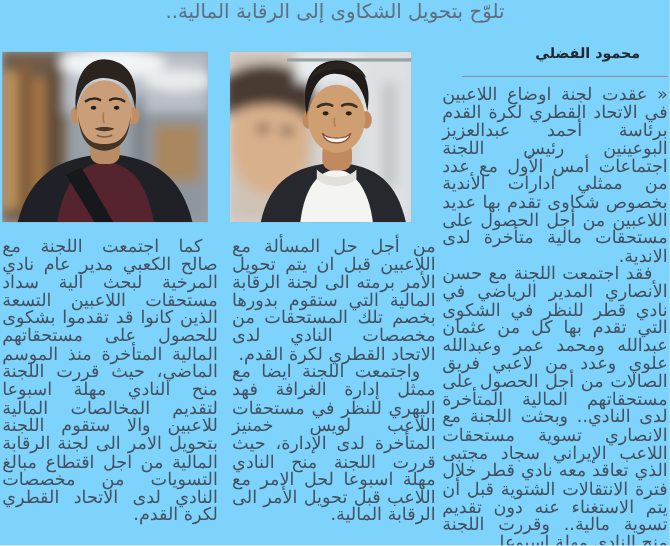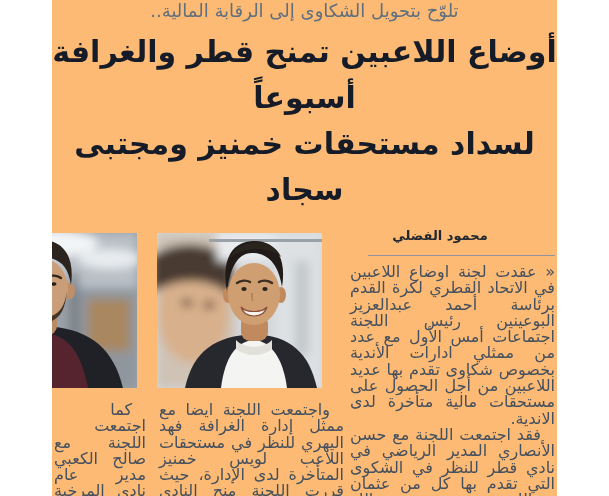--- a/index.html
+++ b/index.html
@@ -1,19 +1,19 @@
 <!DOCTYPE html>
 <html lang="ar" dir="rtl"><head>
 <meta charset="utf-8">
 <style>
   html,body { margin:0; padding:0; background:#ffffff; }
   .page {
     position:relative;
-    width:505px; height:496px;
-    background:#fdba74;
+    width:609px; height:496px;
+    background:#7dd3fc;
     overflow:hidden;
     direction:rtl;
     font-family:"DejaVu Sans", sans-serif;
     margin:0 auto;
   }
   
   .kicker {
     margin-top:-5px;
     text-align:center;
     font-size:18px;
@@ -32,21 +32,21 @@
   }
   
   .main { display:flex; column-gap:6px; padding:0 2px; margin-top:3px; }
   .col-c { width:205px; flex:none; }
   .left-zone { flex:1; min-width:0; }
 
   
   .byline {
     margin-top:12px;
     padding-left:0; padding-right:25px;
-    text-align:center;
+    text-align:right;
     font-size:13px; font-weight:bold;
     color:#23282f;
   }
   .byline-rule {
     border:0; border-top:1px solid #8f949a;
     margin:12px 0 8px 18px;
   }
 
   
   .bodytext p {
@@ -70,24 +70,20 @@
   .col-b { width:185px; flex:none; }
   .col-a { flex:1; min-width:0; }
 </style>
 </head>
 <body>
 
 <div class="page">
 
   <div class="kicker">تلوّح بتحويل الشكاوى إلى الرقابة المالية..</div>
 
-  <h1 class="headline" style="margin:2px 0 0 0;">
-    <span style="display:block;">أوضاع اللاعبين تمنح قطر والغرافة أسبوعاً</span>
-    <span style="display:block;">لسداد مستحقات خمنيز ومجتبى سجاد</span>
-  </h1>
 
   <div class="main">
 
     <section class="col-c bodytext">
       <div class="byline">محمود الفضلي</div>
       <hr class="byline-rule">
       <p>«  عقدت لجنة اوضاع اللاعبين في الاتحاد القطري لكرة القدم برئاسة أحمد عبدالعزيز البوعينين رئيس اللجنة اجتماعات أمس الأول مع عدد من ممثلي ادارات الأندية بخصوص شكاوى تقدم بها عديد اللاعبين من أجل الحصول على مستحقات مالية متأخرة لدى الاندية.</p>
       <p class="pindent">فقد اجتمعت اللجنة مع حسن الأنصاري المدير الرياضي في نادي قطر للنظر في الشكوى التي تقدم بها كل من عثمان عبدالله ومحمد عمر وعبدالله علوي وعدد من لاعبي فريق الصالات من أجل الحصول على مستحقاتهم المالية المتأخرة لدى النادي.. وبحثت اللجنة مع الانصاري تسوية مستحقات اللاعب الإيراني سجاد مجتبى الذي تعاقد معه نادي قطر خلال فترة الانتقالات الشتوية قبل أن يتم الاستغناء عنه دون تقديم تسوية مالية.. وقررت اللجنة منح النادي مهلة اسبوعا</p>
     </section>
 
@@ -170,20 +166,21 @@
             <path d="M84,70 C88,68 98,68 102,70 C98,73 88,73 84,70 Z" fill="#4a3828"></path>
             <path d="M86,76 C90,78 96,78 100,76" stroke="#7e5a3e" stroke-width="1.4" fill="none"></path>
           </svg>
         </div>
 
       </div>
 
       <div class="cols-ab bodytext">
 
         <section class="col-b">
+          <p>من أجل حل المسألة مع اللاعبين قبل ان يتم تحويل الأمر برمته الى لجنة الرقابة المالية التي ستقوم بدورها بخصم تلك المستحقات من مخصصات النادي لدى الاتحاد القطري لكرة القدم.</p>
           <p class="pindent">واجتمعت اللجنة ايضا مع ممثل إدارة الغرافة فهد اليهري للنظر في مستحقات اللاعب لويس خمنيز المتأخرة لدى الإدارة، حيث قررت اللجنة منح النادي مهلة اسبوعا لحل الامر مع اللاعب قبل تحويل الأمر الى الرقابة المالية.</p>
         </section>
 
         <section class="col-a">
           <p class="pindent">كما اجتمعت اللجنة مع صالح الكعبي مدير عام نادي المرخية لبحث آلية سداد مستحقات اللاعبين التسعة الذين كانوا قد تقدموا بشكوى للحصول على مستحقاتهم المالية المتأخرة منذ الموسم الماضي، حيث قررت اللجنة منح النادي مهلة اسبوعا لتقديم المخالصات المالية للاعبين والا ستقوم اللجنة بتحويل الامر الى لجنة الرقابة المالية من اجل اقتطاع مبالغ التسويات من مخصصات النادي لدى الاتحاد القطري لكرة القدم.</p>
         </section>
       </div>
 
     </div>
   </div>

